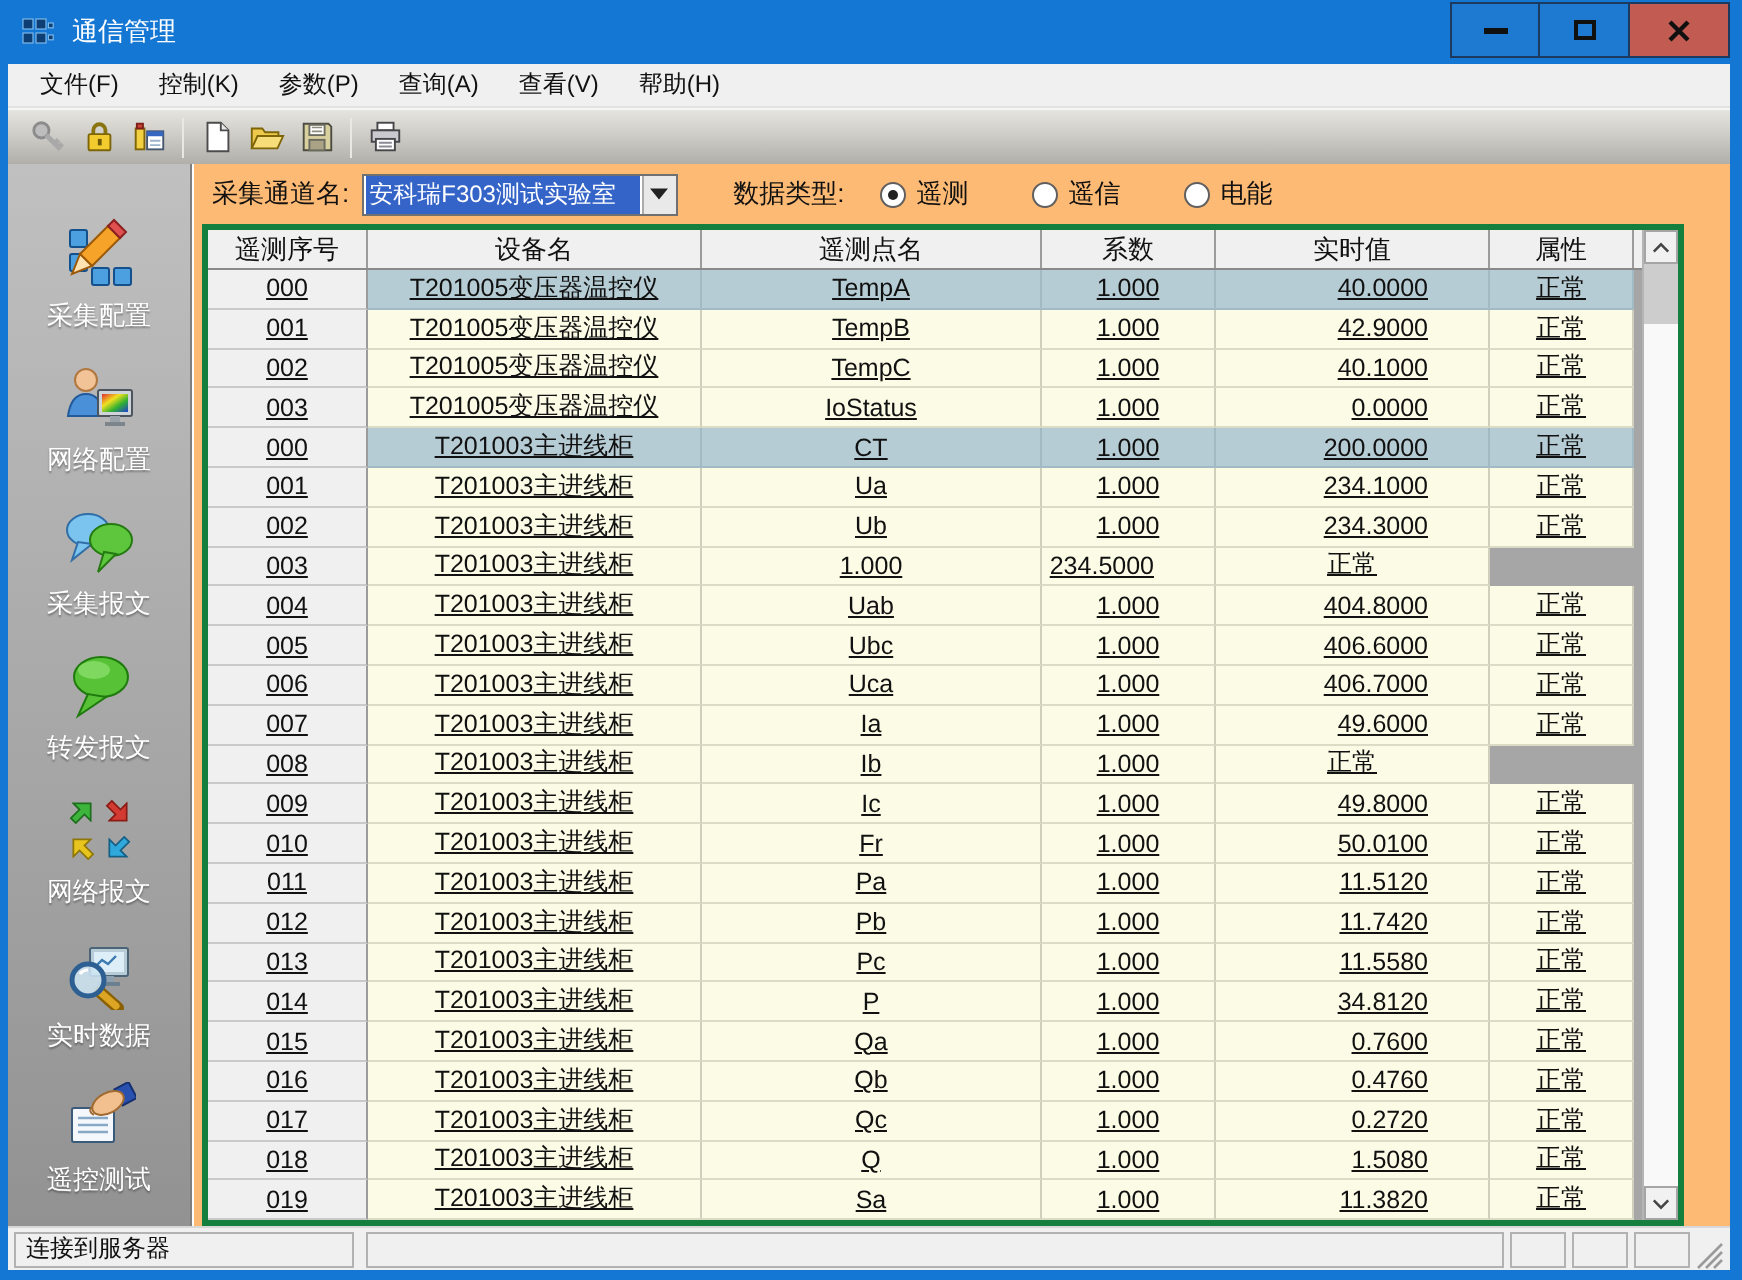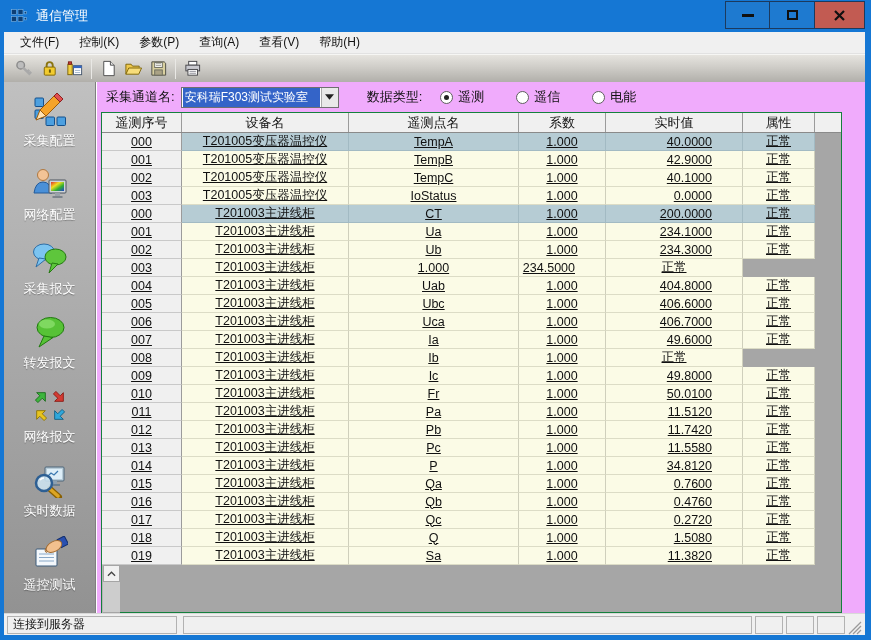--- a/index.html
+++ b/index.html
@@ -23,41 +23,41 @@
 
   .menubar { position:absolute; left:0; top:0; width:100%; height:22px; background:#f0f0f0; display:flex; align-items:center; padding-left:6px; font-size:12px; border-bottom:1px solid #e2e2e2; }
   .menu-item { padding:3px 10px; }
 
   .toolbar { position:absolute; left:0; top:22px; width:100%; height:28px; background:linear-gradient(#e6e4df 0%, #cfcdc8 45%, #b1afaa 100%); border-top:1px solid #f6f6f4; display:flex; align-items:center; padding-left:8px; }
   .tb-btn { width:25px; height:23px; display:flex; align-items:center; justify-content:center; }
   .tb-btn svg { width:19px; height:19px; }
   .tb-sep { width:1px; height:20px; background:#8d8b87; border-right:1px solid #e9e8e5; margin:0 4px; }
 
   
-  .sidebar { position:absolute; left:0; top:50px; width:92px; height:531px; background:linear-gradient(#c0c0c0,#929292); border-right:1px solid #7f7f7f; display:flex; flex-direction:column; padding-top:10px; }
+  .sidebar { position:absolute; left:0; top:50px; width:92px; height:531px; background:linear-gradient(#c0c0c0,#929292); border-right:1px solid #7f7f7f; display:flex; flex-direction:column; padding-top:27px; }
   .sb-item { height:74px; display:flex; flex-direction:column; align-items:center; justify-content:flex-start; cursor:pointer; }
   .sb-icon { width:36px; height:36px; }
   .sb-label { margin-top:4px; color:#ffffff; font-size:13px; text-shadow:0 1px 1px rgba(0,0,0,.35); white-space:nowrap; }
 
   
-  .content { position:absolute; left:92px; top:50px; width:769px; height:531px; background:#f0abfc; border-left:1px solid #ffffff; }
+  .content { position:absolute; left:92px; top:50px; width:769px; height:531px; background:#fdba74; border-left:1px solid #ffffff; }
   .controls-row { position:absolute; left:0; top:0; width:100%; height:30px; display:flex; align-items:center; font-size:13px; }
   .ctrl-label { margin-left:9px; white-space:nowrap; }
   .combo { display:flex; align-items:center; width:158px; height:21px; border:1px solid #707070; background:#fff; margin-left:6px; }
   .combo-text { flex:1; margin:1px; padding:1px 2px; background:#3464c8; color:#fff; font-size:12px; white-space:nowrap; overflow:hidden; }
   .combo-btn { width:17px; align-self:stretch; background:#e9e9e9; border-left:1px solid #ababab; display:flex; align-items:center; justify-content:center; }
   .combo-btn svg { width:9px; height:6px; }
   .datatype-label { margin-left:28px; white-space:nowrap; }
   .radio-group { display:flex; margin-left:18px; }
   .radio-opt { display:flex; align-items:center; margin-right:32px; cursor:pointer; white-space:nowrap; }
   .radio { width:13px; height:13px; border-radius:50%; border:1px solid #5f5f5f; background:#fff; position:relative; margin-right:5px; flex:none; }
   .radio.on::after { content:""; position:absolute; left:3px; top:3px; width:5px; height:5px; border-radius:50%; background:#222; }
 
   
-  .table-wrap { position:absolute; left:4px; top:30px; width:741px; height:501px; border:1px solid #15803d; background:#a6a6a6; display:flex;flex-direction:column; }
+  .table-wrap { position:absolute; left:4px; top:30px; width:741px; height:501px; border:3px solid #15803d; background:#a6a6a6; display:flex; }
   .tbl { flex:1; display:flex; flex-direction:column; --cols:80px 167px 170px 87px 137px 72px 1fr; }
   .hdr { display:grid; grid-template-columns:var(--cols); height:20px; flex:none; background:#f0f0f0; border-bottom:1px solid #8a8a8a; }
   .hdr .cell { display:flex; align-items:center; justify-content:center; border-right:1px solid #9b9b9b; font-size:13px; }
   .hdr .cell.filler { border-right:none; }
   .rows { flex:1; display:flex; flex-direction:column; overflow:hidden; }
   .row { display:grid; grid-template-columns:var(--cols); flex:1; font-size:12.5px; cursor:default;text-decoration:underline; }
   .row .cell { display:flex; align-items:center; justify-content:center; overflow:hidden; white-space:nowrap; }
   .row .seq { background:#f0f0f0; border-right:1px solid #9b9b9b; border-bottom:1px solid #c9c9c9; }
   .row .c { background:#fbfbe6; border-right:1px solid #cfcfbc; border-bottom:1px solid #dcdcc6; }
   .row .c.value { justify-content:flex-end; padding-right:30px; }

